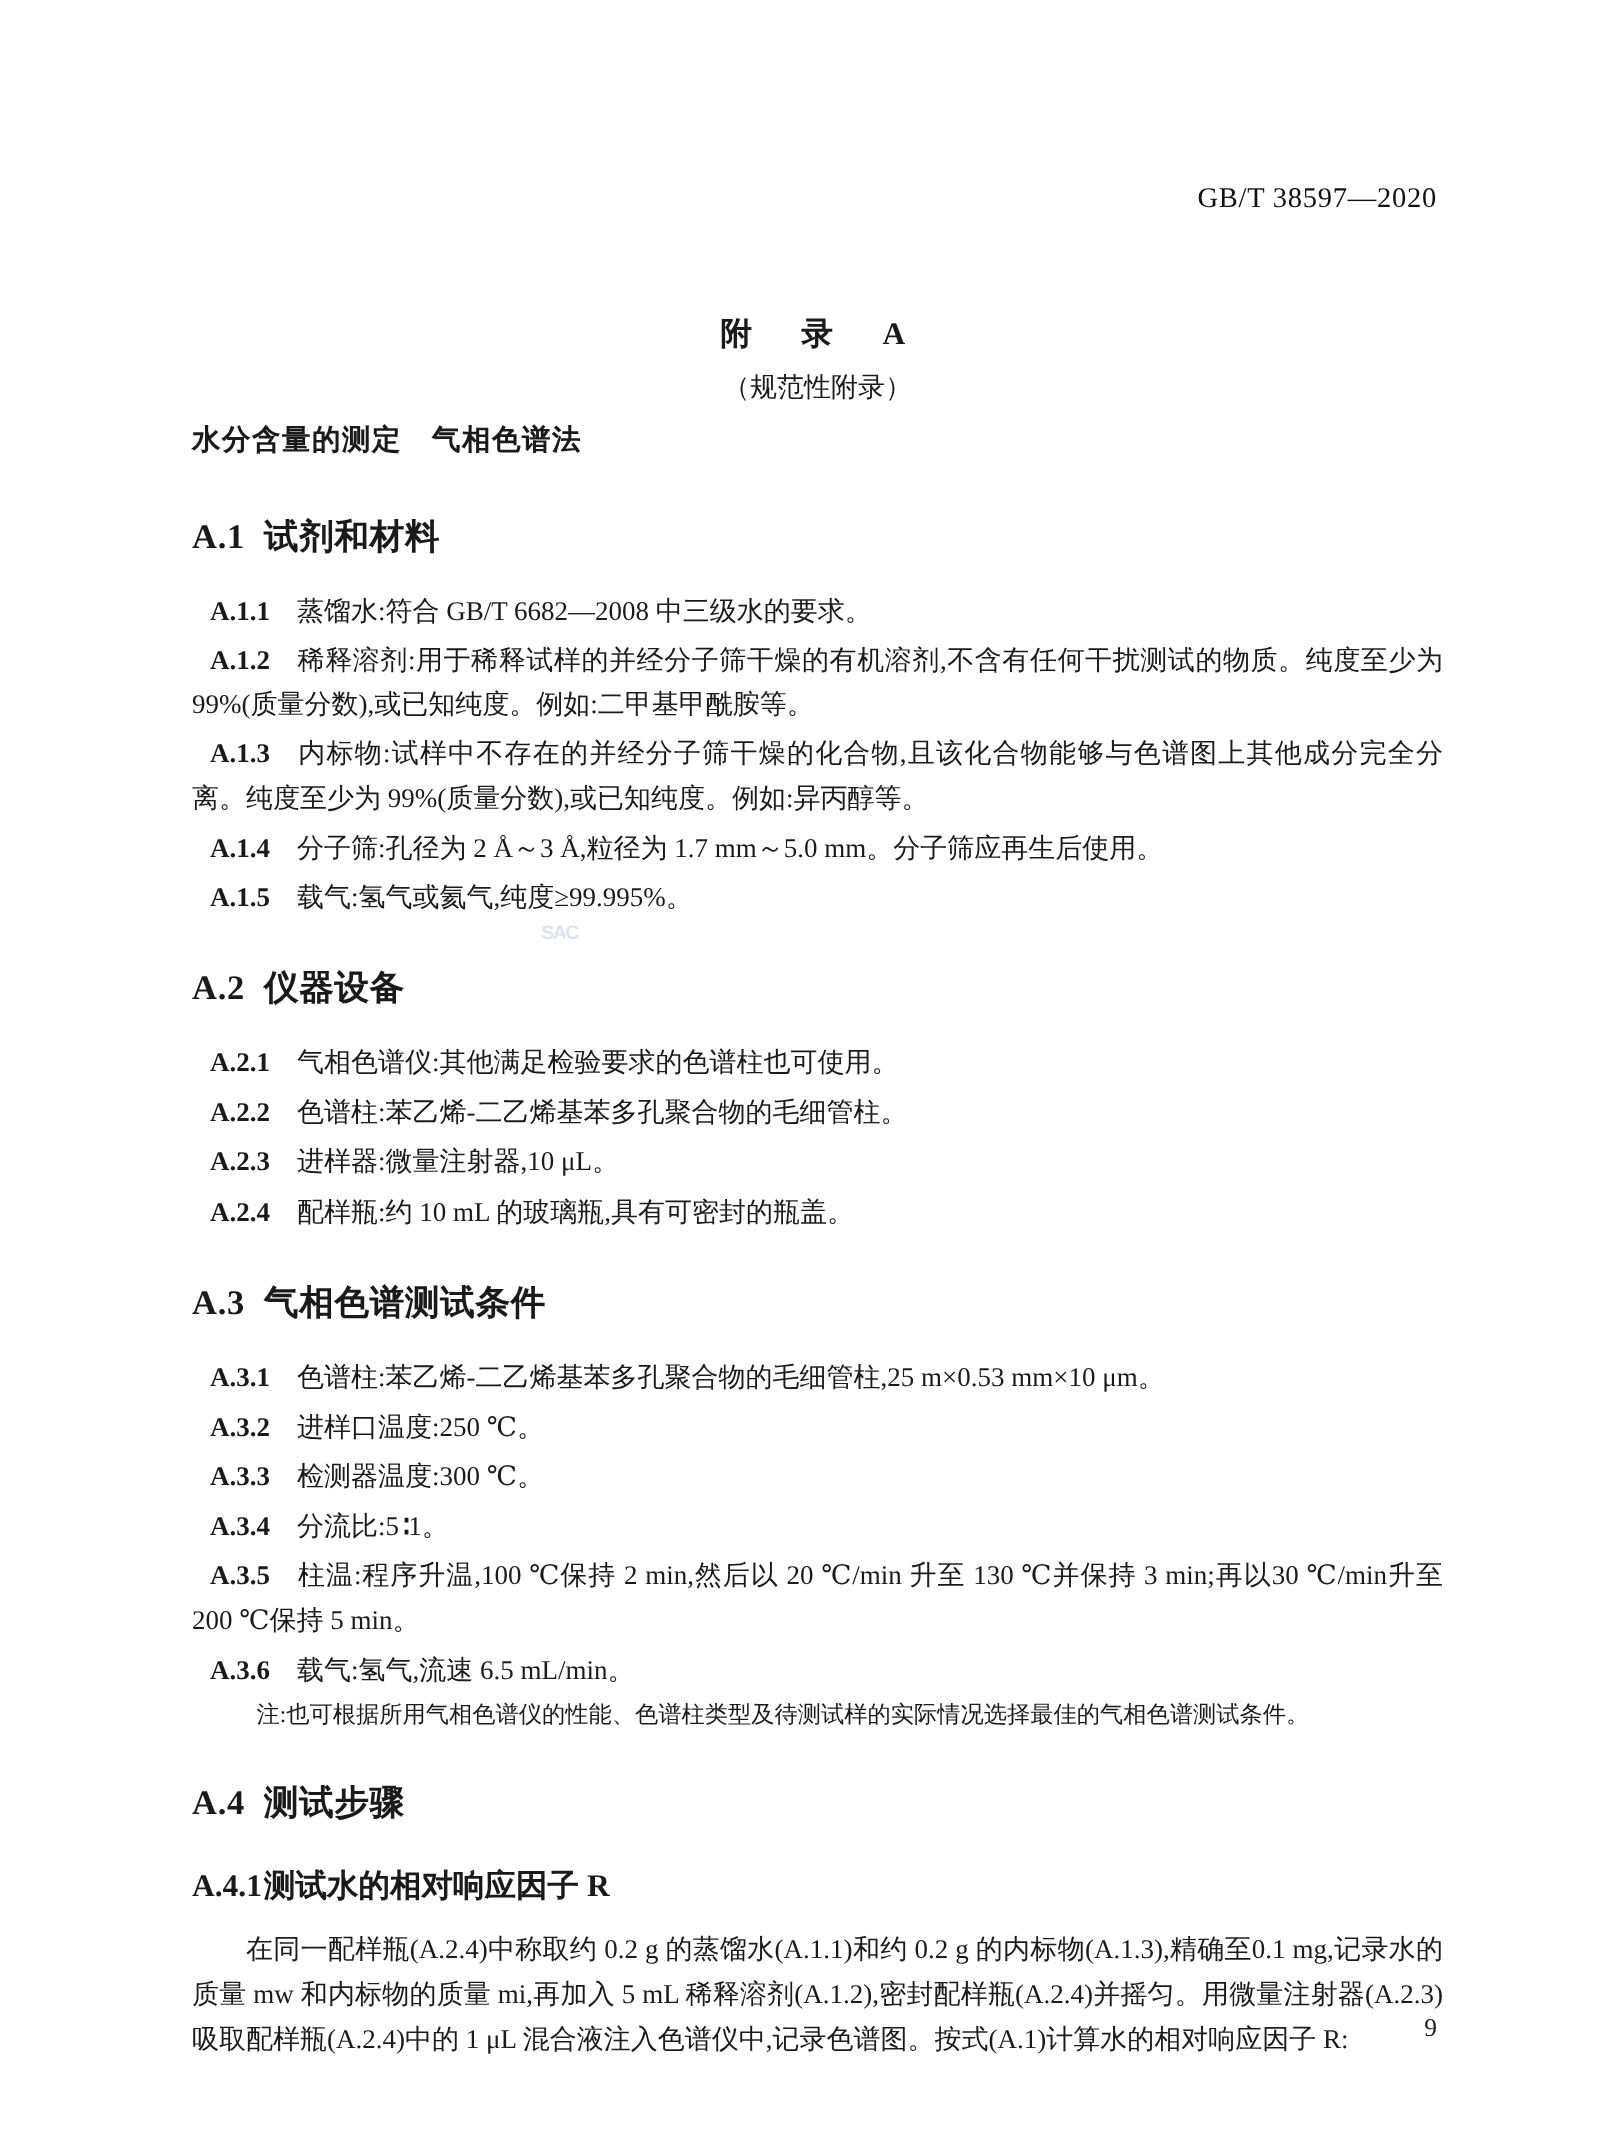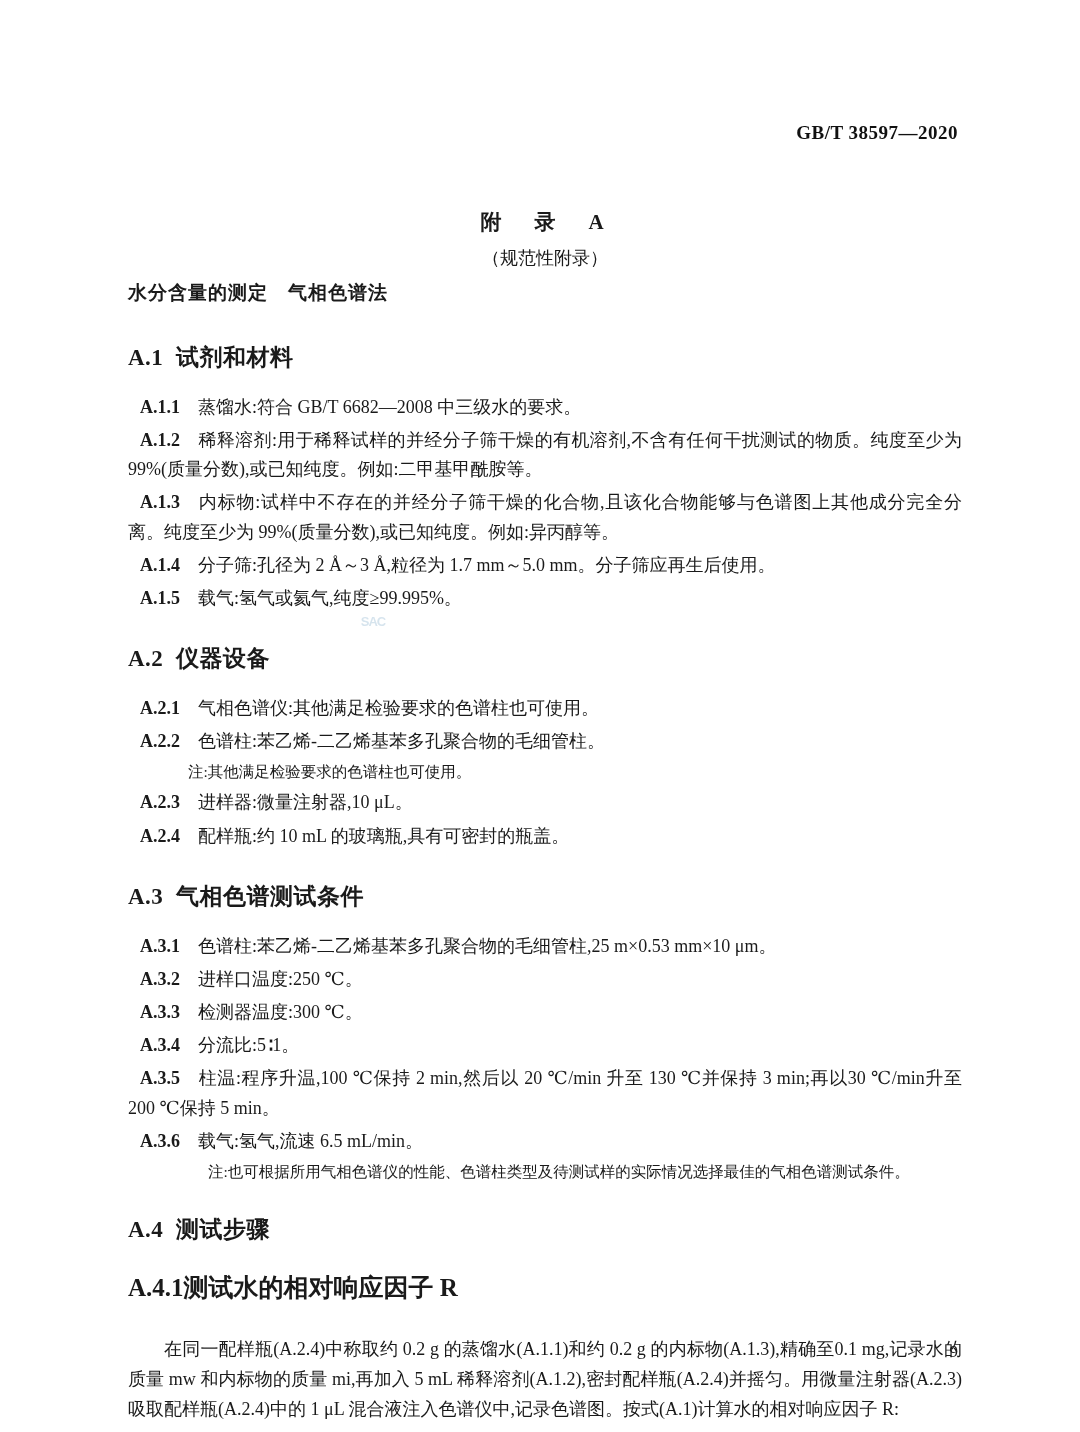--- a/index.html
+++ b/index.html
@@ -22,21 +22,20 @@
     overflow: hidden;
   }
   .header {
     position: absolute;
     top: 122px;
     right: 122px;
     font-family: "Liberation Serif", "DejaVu Serif", serif;
     font-size: 19px;
     letter-spacing: 0.5px;
     color: #111;
-    font-weight: bold;
   }
   .content {
     position: absolute;
     left: 128px;
     right: 118px;
     top: 208px;
   }
   .annex-title {
     text-align: center;
     font-weight: bold;
@@ -79,26 +78,26 @@
     display: inline-block;
     min-width: 58px;
     margin-left: 12px;
   }
   .note {
     font-size: 15.5px;
     line-height: 1.55;
     margin: 2px 0 4px 60px;
   }
   .note.wide {
-    margin-left: 80px;
+    margin-left: 43px;
   }
   h3.subsec {
-    font-size: 25px;
+    font-size: 21px;
     font-weight: bold;
-    margin: 26px 0 31px 0;
+    margin: 26px 0 14px 0;
   }
   h3.subsec .num {
     display: inline-block;
     min-width: 48px;
   }
   .body-para {
     font-size: 18px;
     line-height: 1.66;
     margin: 0;
     text-indent: 2em;
@@ -148,21 +147,20 @@
     <p class="para"><span class="lbl">A.1.2</span><span>稀释溶剂:用于稀释试样的并经分子筛干燥的有机溶剂,不含有任何干扰测试的物质。纯度至少为 99%(质量分数),或已知纯度。例如:二甲基甲酰胺等。</span></p>
     <p class="para"><span class="lbl">A.1.3</span><span>内标物:试样中不存在的并经分子筛干燥的化合物,且该化合物能够与色谱图上其他成分完全分离。纯度至少为 99%(质量分数),或已知纯度。例如:异丙醇等。</span></p>
     <p class="para"><span class="lbl">A.1.4</span><span>分子筛:孔径为 2 Å～3 Å,粒径为 1.7 mm～5.0 mm。分子筛应再生后使用。</span></p>
     <p class="para"><span class="lbl">A.1.5</span><span>载气:氢气或氦气,纯度≥99.995%。</span></p>
 
     <h2 class="sec">
       <span class="num">A.2</span><span>仪器设备</span>
     </h2>
     <p class="para"><span class="lbl">A.2.1</span><span>气相色谱仪:其他满足检验要求的色谱柱也可使用。</span></p>
     <p class="para"><span class="lbl">A.2.2</span><span>色谱柱:苯乙烯-二乙烯基苯多孔聚合物的毛细管柱。</span></p>
-    <p class="note">注:其他满足检验要求的色谱柱也可使用。</p>
     <p class="para"><span class="lbl">A.2.3</span><span>进样器:微量注射器,10 μL。</span></p>
     <p class="para"><span class="lbl">A.2.4</span><span>配样瓶:约 10 mL 的玻璃瓶,具有可密封的瓶盖。</span></p>
 
     <h2 class="sec">
       <span class="num">A.3</span><span>气相色谱测试条件</span>
     </h2>
     <p class="para"><span class="lbl">A.3.1</span><span>色谱柱:苯乙烯-二乙烯基苯多孔聚合物的毛细管柱,25 m×0.53 mm×10 μm。</span></p>
     <p class="para"><span class="lbl">A.3.2</span><span>进样口温度:250 ℃。</span></p>
     <p class="para"><span class="lbl">A.3.3</span><span>检测器温度:300 ℃。</span></p>
     <p class="para"><span class="lbl">A.3.4</span><span>分流比:5∶1。</span></p>

